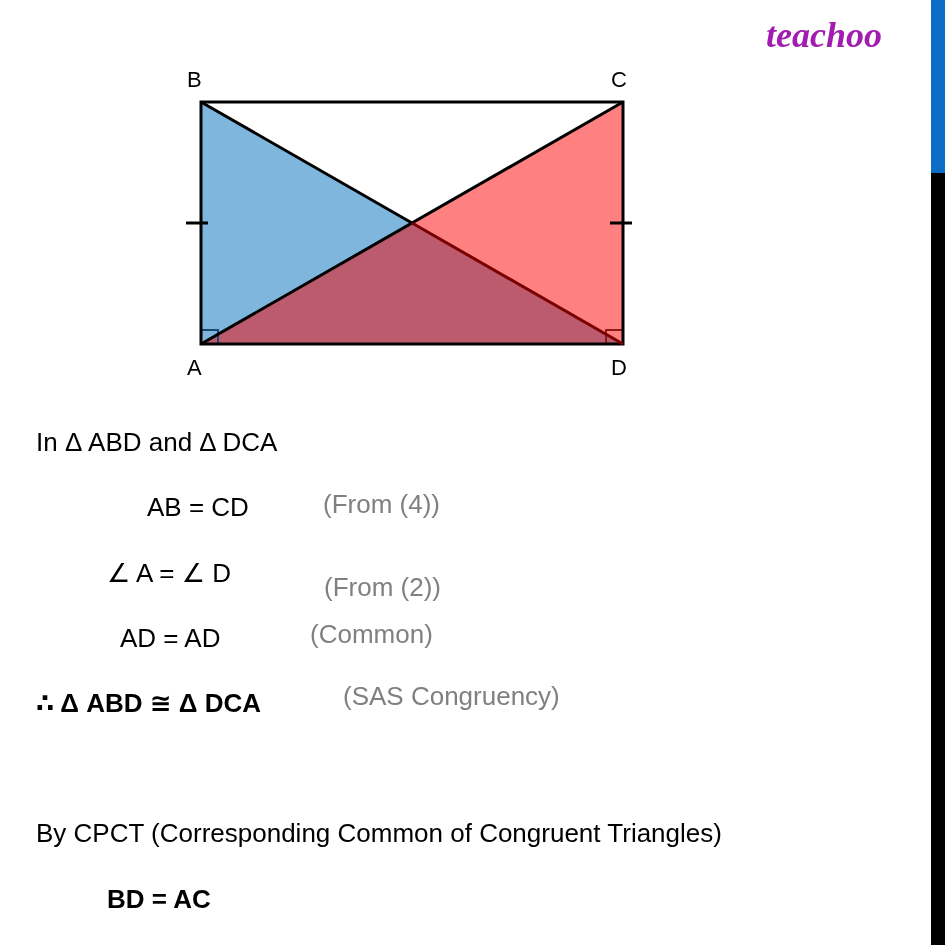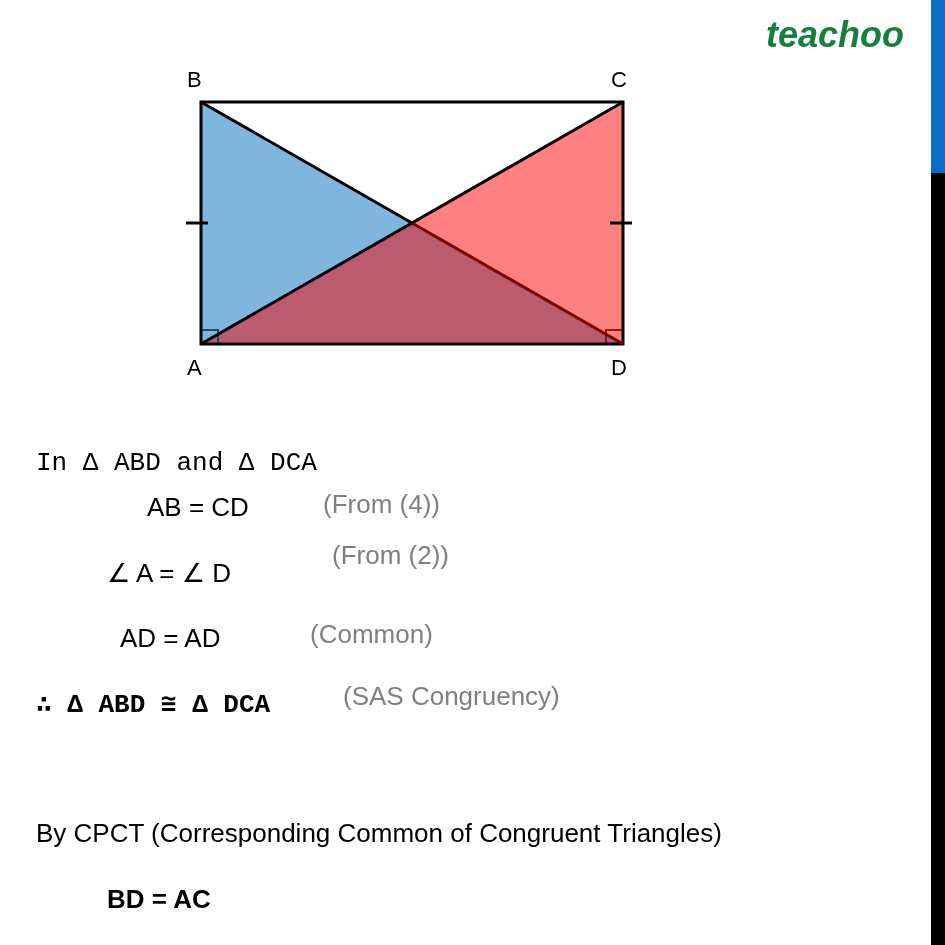--- a/index.html
+++ b/index.html
@@ -4,22 +4,22 @@
 <style>
   html, body { margin: 0; padding: 0; }
   body {
     width: 945px; height: 945px; position: relative; overflow: hidden;
     background: #ffffff;
     font-family: "Liberation Sans", "DejaVu Sans", sans-serif;
     color: #000;
   }
   .logo {
     position: absolute; left: 766px; top: 14px;
-    font-family: Liberation Sans, sans-serif; font-style: italic; font-weight: bold;
-    font-size: 36px; letter-spacing: 0px; color: #15803d;
+    font-family: Liberation Serif, serif; font-style: italic; font-weight: bold;
+    font-size: 36px; letter-spacing: 0px; color: #a21caf;
   }
   .sidebar-blue {
     position: absolute; left: 931px; top: 0; width: 14px; height: 173px; background: #0a6ec8;
   }
   .sidebar-black {
     position: absolute; left: 931px; top: 173px; width: 14px; height: 772px; background: #000;
   }
   svg.figure { position: absolute; left: 0; top: 0; }
   .vlabel {
     position: absolute; font-size: 22px; color: #000;
@@ -56,28 +56,28 @@
 
   <line x1="186" y1="223" x2="208" y2="223" stroke="#000" stroke-width="3"></line>
   <line x1="610" y1="223" x2="632" y2="223" stroke="#000" stroke-width="3"></line>
 </svg>
 
 <div class="vlabel" style="left:187px; top:67px;">B</div>
 <div class="vlabel" style="left:611px; top:67px;">C</div>
 <div class="vlabel" style="left:187px; top:355px;">A</div>
 <div class="vlabel" style="left:611px; top:355px;">D</div>
 
-<div class="line" style="left:36px; top:448px;font-family:Liberation Mono, monospace;">In Δ ABD and Δ DCA</div>
+<div class="line" style="left:36px; top:427px;">In Δ ABD and Δ DCA</div>
 
 <div class="line" style="left:107px; top:492px;margin-left:40px;">AB = CD</div>
 <div class="line reason" style="left:323px; top:489px;">(From (4))</div>
 
 <div class="line" style="left:107px; top:558px;">∠ A = ∠ D</div>
-<div class="line reason" style="left:324px; top:540px;margin-left:8px;">(From (2))</div>
+<div class="line reason" style="left:324px; top:572px;">(From (2))</div>
 
 <div class="line" style="left:120px; top:623px;">AD = AD</div>
 <div class="line reason" style="left:310px; top:619px;">(Common)</div>
 
-<div class="line bold" style="left:36px; top:688px;font-family:Liberation Mono, monospace;">∴ Δ ABD  ≅ Δ DCA</div>
+<div class="line bold" style="left:36px; top:688px;">∴ Δ ABD  ≅ Δ DCA</div>
 <div class="line reason" style="left:325px; top:681px;margin-left:18px;">(SAS Congruency)</div>
 
 <div class="line" style="left:36px; top:818px;">By CPCT (Corresponding Common of Congruent Triangles)</div>
 <div class="line bold" style="left:107px; top:884px;">BD = AC</div>
 
 </body></html>

